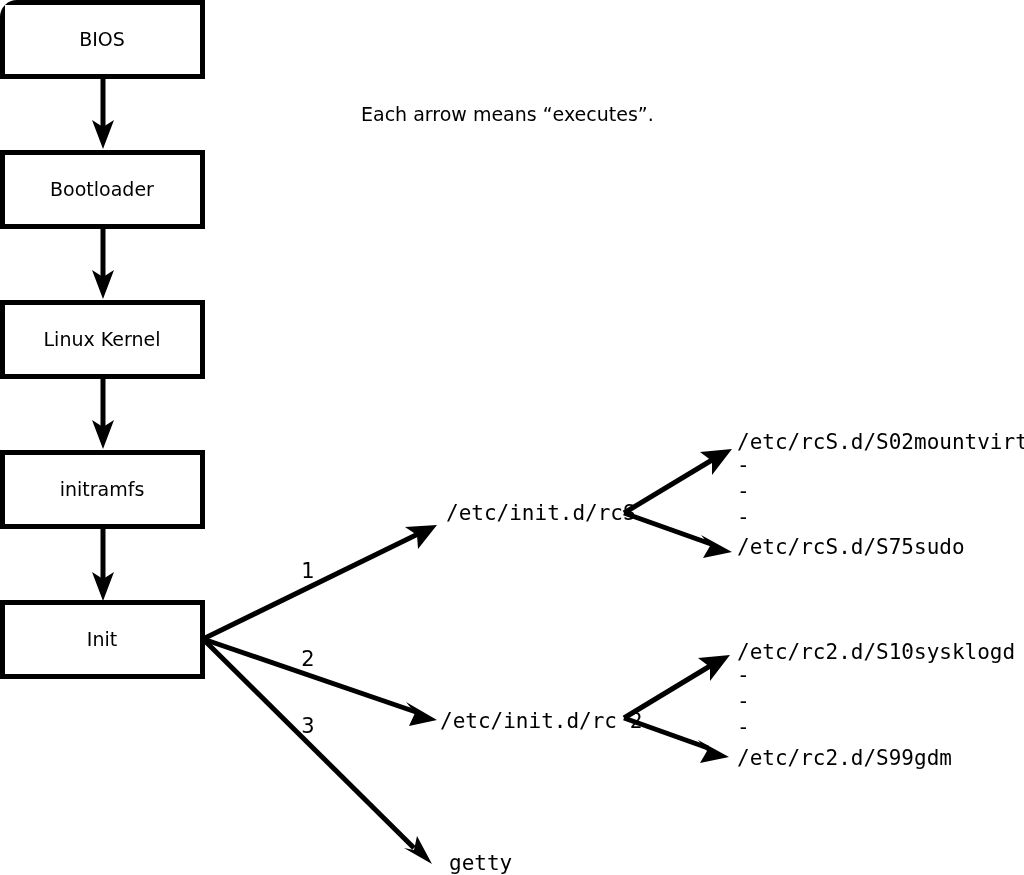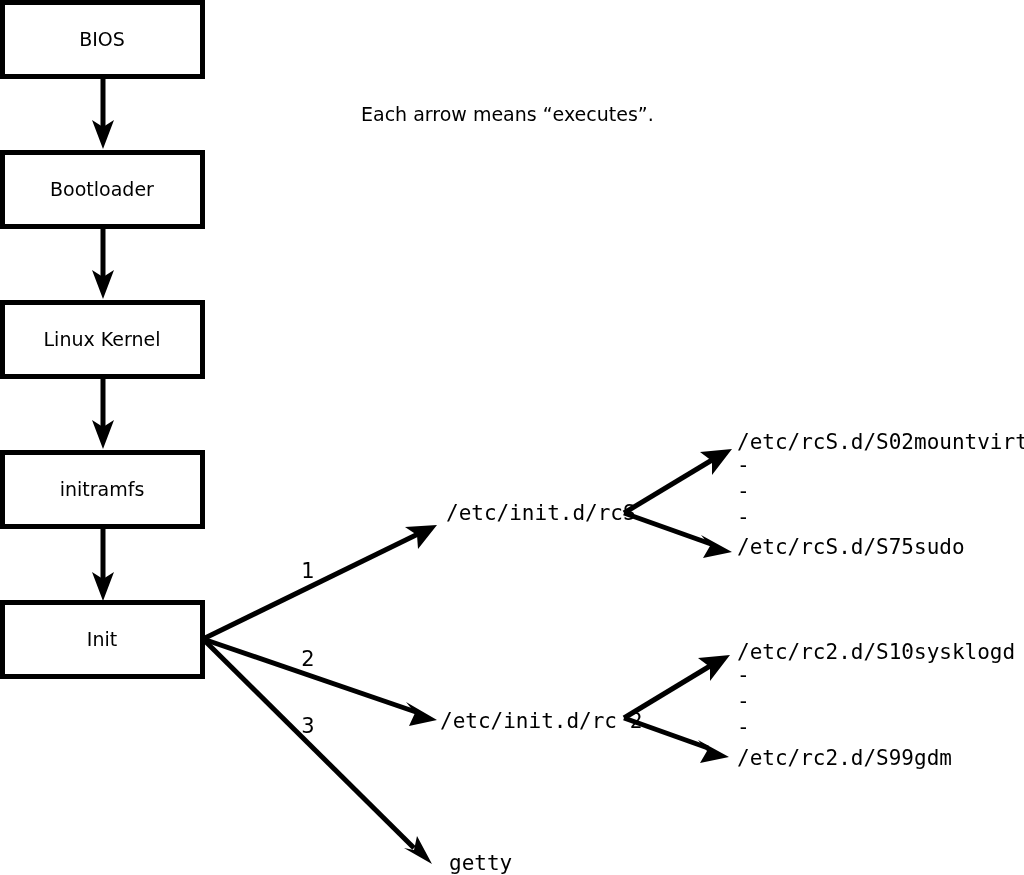--- a/index.html
+++ b/index.html
@@ -9,20 +9,21 @@
   }
   body {
     font-family: "Liberation Sans", sans-serif;
   }
   #diagram-root {
     position: relative;
     width: 1024px;
     height: 875px;
     background: #ffffff;
     overflow: hidden;
+    border-radius: 17px;
   }
   svg#boot-diagram {
     display: block;
     width: 1024px;
     height: 875px;
   }
   .box-rect {
     fill: #ffffff;
     stroke: #000000;
     stroke-width: 5;

